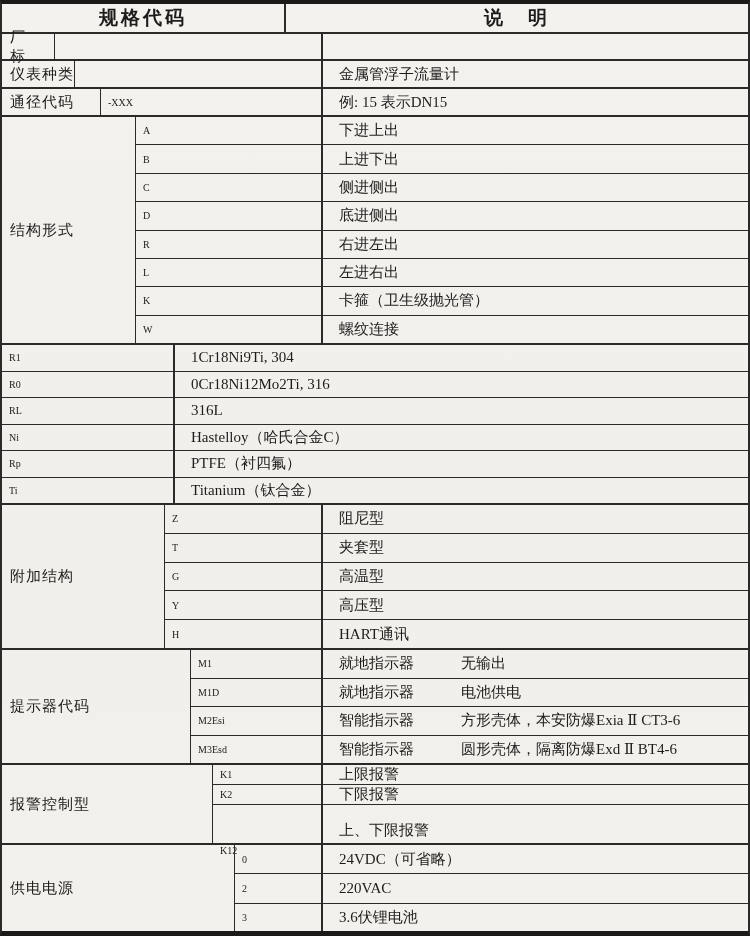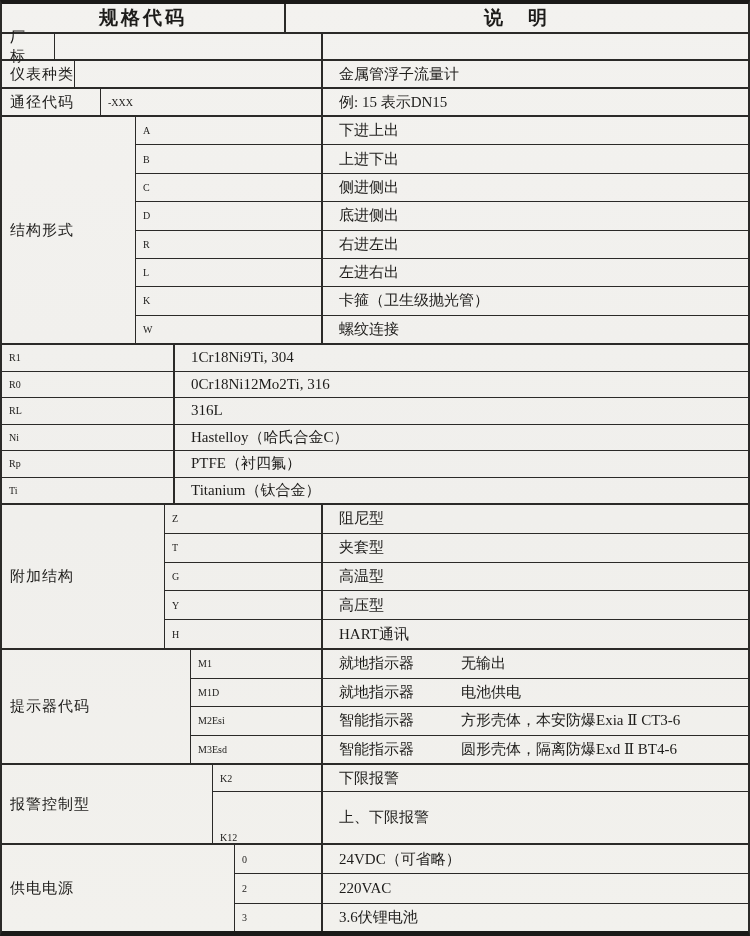--- a/index.html
+++ b/index.html
@@ -277,20 +277,26 @@
                   <span class="d1 col">智能指示器</span>
                   <span class="d2">圆形壳体，隔离防爆Exd Ⅱ BT4-6</span>
                 </div>
               </div>
             </div>
           </div>
           <div class="section" style="top: 759px; height: 80px;">
             <div class="label-cell" style="width: 211px;">报警控制型</div>
             <div class="rows">
               <div class="row">
+                <div class="code-cell" style="width: 73px;">K1</div>
+                <div class="desc-cell">
+                  <span class="d1">上限报警</span>
+                </div>
+              </div>
+              <div class="row">
                 <div class="code-cell" style="width: 73px;">K2</div>
                 <div class="desc-cell">
                   <span class="d1">下限报警</span>
                 </div>
               </div>
               <div class="row">
                 <div class="code-cell" style="width: 73px; margin-top: 40px;">K12</div>
                 <div class="desc-cell">
                   <span class="d1">上、下限报警</span>
                 </div>

